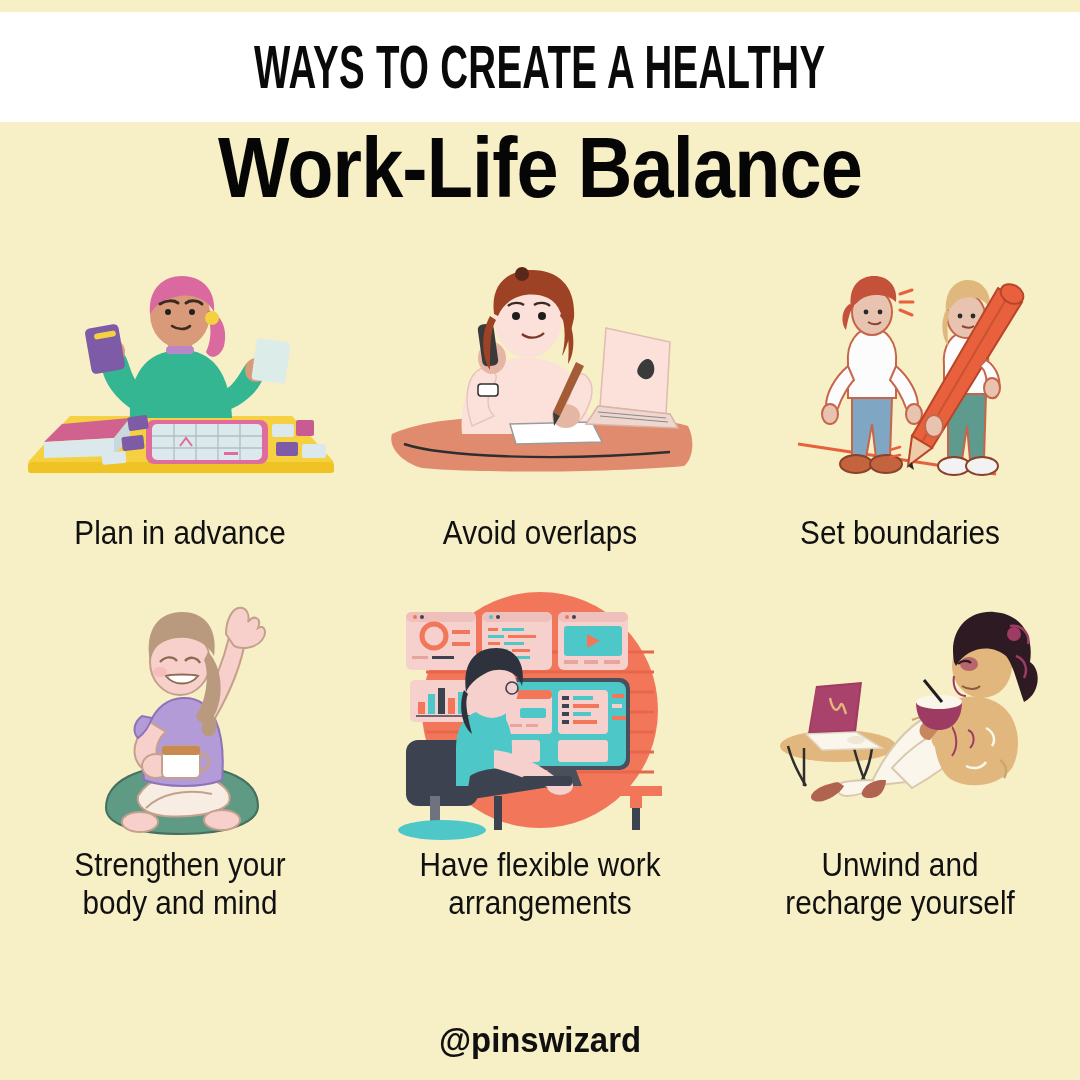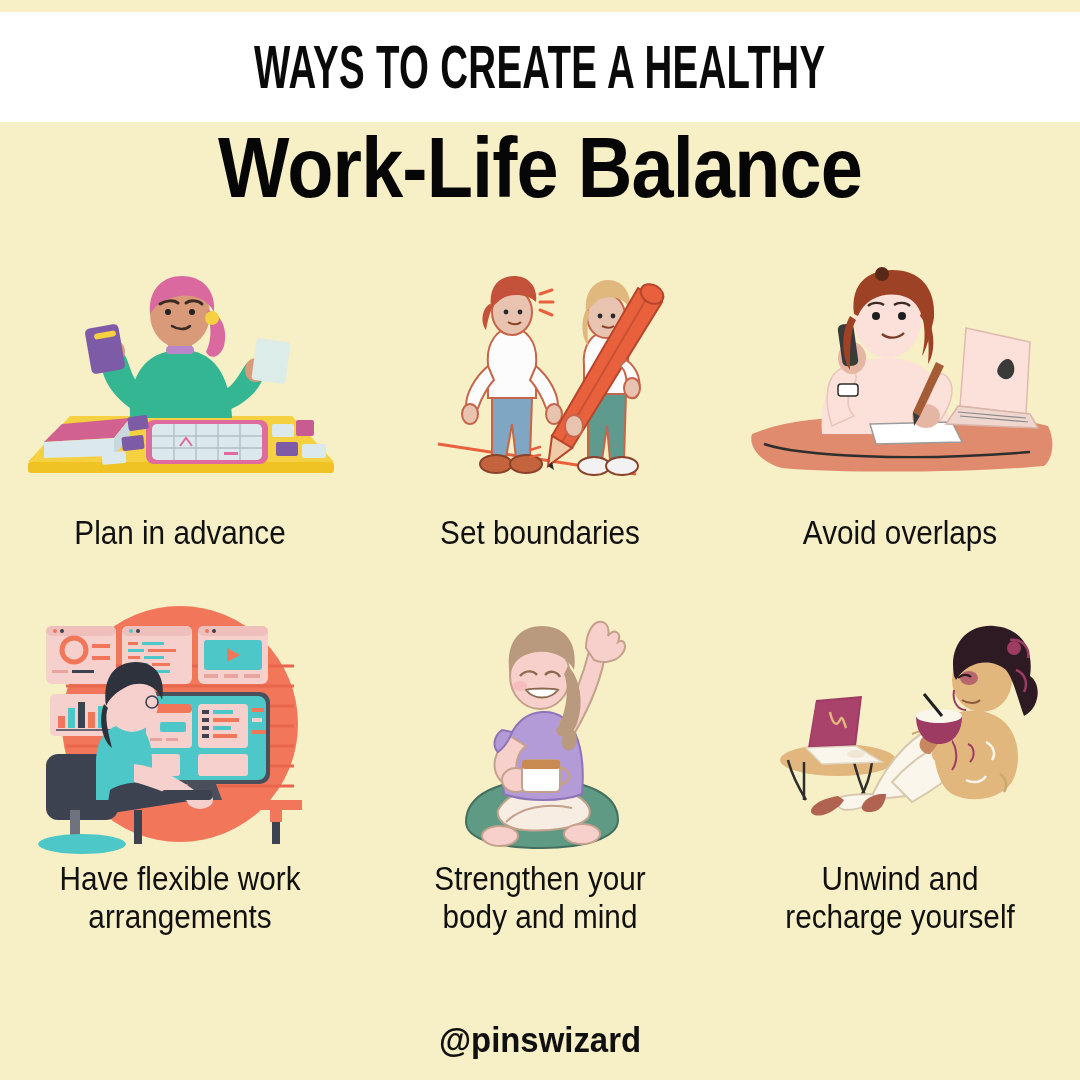--- a/index.html
+++ b/index.html
@@ -40,21 +40,21 @@
     transform:scaleX(0.88);
     white-space:nowrap;
   }
 
   
   .grid{
     position:absolute;left:0;top:266px;width:1080px;height:730px;
     display:grid;
     grid-template-columns:repeat(3,1fr);
     grid-template-rows:320px 340px;
-    row-gap:18px;
+    row-gap:4px;
   }
   .cell{position:relative;display:flex;flex-direction:column;align-items:center;justify-content:flex-start;}
   .art{width:340px;height:238px;position:relative;}
   .art svg{display:block;width:100%;height:100%;}
   .caption{
     width:330px;text-align:center;
     font-weight:400;
     font-size:33px;
     line-height:1.16;
     color:#111;
@@ -135,20 +135,66 @@
           <rect x="118" y="150" width="20" height="14" rx="2" fill="#7E5BA6" transform="rotate(-8 128 157)"></rect>
           <rect x="112" y="170" width="22" height="14" rx="2" fill="#7E5BA6" transform="rotate(-6 123 177)"></rect>
           <rect x="262" y="158" width="22" height="13" rx="2" fill="#DCE9EC"></rect>
           <rect x="286" y="154" width="18" height="16" rx="2" fill="#C75B92"></rect>
           <rect x="266" y="176" width="22" height="14" rx="2" fill="#7E5BA6"></rect>
           <rect x="292" y="178" width="24" height="14" rx="2" fill="#DCE9EC"></rect>
           <rect x="92" y="186" width="24" height="12" rx="2" fill="#DCE9EC" transform="rotate(-5 104 192)"></rect>
         </svg>
       </div>
       <div class="caption">Plan in advance</div>
+    </div>
+
+    <div class="cell">
+      <div class="art">
+        <svg viewBox="0 0 340 238">
+
+          <path d="M22 168 C60 152 110 150 170 152 C232 154 286 150 318 160 C326 176 322 194 314 200 C250 206 120 208 52 202 C30 196 18 180 22 168 Z" fill="#E08B6E"></path>
+          <path d="M34 178 C70 190 180 196 300 186" stroke="#2E2E2E" stroke-width="2.4" fill="none"></path>
+
+          <path d="M92 168 C88 118 112 94 152 92 C196 90 218 116 220 168 Z" fill="#FBE1DA"></path>
+
+          <path d="M102 160 C92 130 98 108 112 102 C122 98 130 108 124 118 C116 130 116 142 124 150 Z" fill="#FBE1DA" stroke="#E8C5BC" stroke-width="1.5"></path>
+
+          <path d="M206 160 C222 140 226 122 218 112 C212 104 202 108 202 118 C202 130 194 142 186 150 Z" fill="#FBE1DA" stroke="#E8C5BC" stroke-width="1.5"></path>
+
+          <ellipse cx="122" cy="92" rx="14" ry="16" fill="#E6B6A4"></ellipse>
+          <rect x="110" y="58" width="16" height="42" rx="5" fill="#3A3A3A" transform="rotate(-8 118 79)"></rect>
+
+          <rect x="108" y="118" width="20" height="12" rx="3" fill="#FFFFFF" stroke="#2E2E2E" stroke-width="1.5"></rect>
+
+          <ellipse cx="158" cy="52" rx="34" ry="40" fill="#FBE1DA"></ellipse>
+          <path d="M124 48 C120 16 140 4 162 4 C190 4 206 22 204 52 C200 70 196 84 192 90 C198 66 194 40 178 32 C160 24 136 30 128 50 Z" fill="#9E4226"></path>
+          <path d="M120 50 C110 68 112 92 120 104 C120 84 120 64 126 54 Z" fill="#9E4226"></path>
+          <path d="M192 44 C206 60 206 86 198 98 C200 78 198 58 190 50 Z" fill="#9E4226"></path>
+          <circle cx="146" cy="50" r="4" fill="#1E1E1E"></circle>
+          <circle cx="172" cy="50" r="4" fill="#1E1E1E"></circle>
+          <path d="M138 40 C142 36 150 36 154 39" stroke="#3A2A22" stroke-width="2.4" fill="none"></path>
+          <path d="M164 39 C168 36 176 36 180 40" stroke="#3A2A22" stroke-width="2.4" fill="none"></path>
+          <path d="M152 68 C158 73 168 73 174 67" stroke="#7A3A28" stroke-width="2.4" fill="none"></path>
+          <circle cx="152" cy="8" r="7" fill="#5A2818"></circle>
+
+          <polygon points="140,158 222,156 232,176 146,178" fill="#FFFFFF" stroke="#9B9B9B" stroke-width="1.5"></polygon>
+          <ellipse cx="196" cy="150" rx="14" ry="12" fill="#E6B6A4"></ellipse>
+          <polygon points="206,96 214,100 190,150 183,146" fill="#A35C35"></polygon>
+          <polygon points="183,146 190,150 184,160" fill="#3A3A3A"></polygon>
+
+          <path d="M236 62 L300 76 L296 148 L230 140 Z" fill="#FBE1DA" stroke="#E0BBAF" stroke-width="1.5"></path>
+          <path d="M228 140 L300 148 L308 162 L216 158 Z" fill="#EFD6CE" stroke="#D8B3A7" stroke-width="1.5"></path>
+          <path d="M270 98 C276 90 282 92 284 100 C286 110 278 116 272 112 C266 108 266 104 270 98 Z" fill="#3A3A3A"></path>
+          <g stroke="#8A8A8A" stroke-width="1.2">
+            <line x1="228" y1="146" x2="296" y2="152"></line>
+              <line x1="230" y1="150" x2="298" y2="156"></line>
+          </g>
+        </svg>
+      </div>
+      <div class="caption">Avoid overlaps</div>
     </div>
 
     <div class="cell">
       <div class="art">
         <svg viewBox="0 0 340 238">
 
           <line x1="68" y1="178" x2="266" y2="208" stroke="#E8613C" stroke-width="3"></line>
 
           <path d="M118 98 C116 76 128 62 142 62 C156 62 168 76 166 98 L166 132 L118 132 Z" fill="#FCFCFC" stroke="#C6654A" stroke-width="2"></path>
           <path d="M118 100 C104 112 96 128 96 140 C96 146 104 148 108 142 C112 130 120 118 124 114 Z" fill="#FCFCFC" stroke="#C6654A" stroke-width="2"></path>
@@ -187,64 +233,57 @@
           </g>
           <path d="M256 94 C268 102 272 116 268 128 C266 134 258 134 256 126 C258 116 256 104 250 100 Z" fill="#FCFCFC" stroke="#C6654A" stroke-width="2"></path>
           <ellipse cx="262" cy="122" rx="8" ry="10" fill="#E8C4B0" stroke="#C6654A" stroke-width="2"></ellipse>
           <ellipse cx="204" cy="160" rx="9" ry="11" fill="#E8C4B0" stroke="#C6654A" stroke-width="2"></ellipse>
           <path d="M160 184 l10 -3 M160 191 l10 -2" stroke="#E8613C" stroke-width="2.5" stroke-linecap="round"></path>
         </svg>
       </div>
       <div class="caption">Set boundaries</div>
     </div>
 
-    <div class="cell">
-      <div class="art">
-        <svg viewBox="0 0 340 238">
-
-          <path d="M22 168 C60 152 110 150 170 152 C232 154 286 150 318 160 C326 176 322 194 314 200 C250 206 120 208 52 202 C30 196 18 180 22 168 Z" fill="#E08B6E"></path>
-          <path d="M34 178 C70 190 180 196 300 186" stroke="#2E2E2E" stroke-width="2.4" fill="none"></path>
-
-          <path d="M92 168 C88 118 112 94 152 92 C196 90 218 116 220 168 Z" fill="#FBE1DA"></path>
-
-          <path d="M102 160 C92 130 98 108 112 102 C122 98 130 108 124 118 C116 130 116 142 124 150 Z" fill="#FBE1DA" stroke="#E8C5BC" stroke-width="1.5"></path>
-
-          <path d="M206 160 C222 140 226 122 218 112 C212 104 202 108 202 118 C202 130 194 142 186 150 Z" fill="#FBE1DA" stroke="#E8C5BC" stroke-width="1.5"></path>
-
-          <ellipse cx="122" cy="92" rx="14" ry="16" fill="#E6B6A4"></ellipse>
-          <rect x="110" y="58" width="16" height="42" rx="5" fill="#3A3A3A" transform="rotate(-8 118 79)"></rect>
-
-          <rect x="108" y="118" width="20" height="12" rx="3" fill="#FFFFFF" stroke="#2E2E2E" stroke-width="1.5"></rect>
-
-          <ellipse cx="158" cy="52" rx="34" ry="40" fill="#FBE1DA"></ellipse>
-          <path d="M124 48 C120 16 140 4 162 4 C190 4 206 22 204 52 C200 70 196 84 192 90 C198 66 194 40 178 32 C160 24 136 30 128 50 Z" fill="#9E4226"></path>
-          <path d="M120 50 C110 68 112 92 120 104 C120 84 120 64 126 54 Z" fill="#9E4226"></path>
-          <path d="M192 44 C206 60 206 86 198 98 C200 78 198 58 190 50 Z" fill="#9E4226"></path>
-          <circle cx="146" cy="50" r="4" fill="#1E1E1E"></circle>
-          <circle cx="172" cy="50" r="4" fill="#1E1E1E"></circle>
-          <path d="M138 40 C142 36 150 36 154 39" stroke="#3A2A22" stroke-width="2.4" fill="none"></path>
-          <path d="M164 39 C168 36 176 36 180 40" stroke="#3A2A22" stroke-width="2.4" fill="none"></path>
-          <path d="M152 68 C158 73 168 73 174 67" stroke="#7A3A28" stroke-width="2.4" fill="none"></path>
-          <circle cx="152" cy="8" r="7" fill="#5A2818"></circle>
-
-          <polygon points="140,158 222,156 232,176 146,178" fill="#FFFFFF" stroke="#9B9B9B" stroke-width="1.5"></polygon>
-          <ellipse cx="196" cy="150" rx="14" ry="12" fill="#E6B6A4"></ellipse>
-          <polygon points="206,96 214,100 190,150 183,146" fill="#A35C35"></polygon>
-          <polygon points="183,146 190,150 184,160" fill="#3A3A3A"></polygon>
-
-          <path d="M236 62 L300 76 L296 148 L230 140 Z" fill="#FBE1DA" stroke="#E0BBAF" stroke-width="1.5"></path>
-          <path d="M228 140 L300 148 L308 162 L216 158 Z" fill="#EFD6CE" stroke="#D8B3A7" stroke-width="1.5"></path>
-          <path d="M270 98 C276 90 282 92 284 100 C286 110 278 116 272 112 C266 108 266 104 270 98 Z" fill="#3A3A3A"></path>
-          <g stroke="#8A8A8A" stroke-width="1.2">
-            <line x1="228" y1="146" x2="296" y2="152"></line>
-              <line x1="230" y1="150" x2="298" y2="156"></line>
-          </g>
-        </svg>
-      </div>
-      <div class="caption">Avoid overlaps</div>
+    <div class="cell r2">
+      <div class="art">
+        <svg viewBox="0 0 340 250">
+
+          <path d="M96 218 C96 190 130 176 172 176 C216 176 248 190 248 216 C248 234 214 244 172 244 C130 244 96 236 96 218 Z" fill="#5E9A84" stroke="#44705F" stroke-width="2"></path>
+
+          <path d="M128 206 C140 186 166 180 192 186 C214 192 224 204 218 214 C208 224 180 228 154 226 C136 224 126 216 128 206 Z" fill="#F7EDE2" stroke="#C4A18C" stroke-width="2"></path>
+          <path d="M136 218 C150 204 176 198 202 204" stroke="#C4A18C" stroke-width="2" fill="none"></path>
+          <ellipse cx="130" cy="232" rx="18" ry="10" fill="#F8D0CB" stroke="#C4A18C" stroke-width="2"></ellipse>
+          <ellipse cx="212" cy="230" rx="18" ry="10" fill="#F8D0CB" stroke="#C4A18C" stroke-width="2"></ellipse>
+
+          <path d="M134 190 C128 146 142 110 172 108 C204 106 216 142 212 190 C192 198 156 198 134 190 Z" fill="#B39BD8" stroke="#8E73B8" stroke-width="2"></path>
+
+          <path d="M190 120 C204 96 214 68 220 44 C224 30 238 32 236 46 C232 74 218 106 204 130 Z" fill="#F8D0CB" stroke="#C4A18C" stroke-width="2"></path>
+          <path d="M216 44 C216 30 222 20 228 18 C236 16 240 24 238 32 C244 24 252 28 248 38 C254 34 258 42 252 50 C246 58 232 60 224 56 Z" fill="#F8D0CB" stroke="#C4A18C" stroke-width="2"></path>
+
+          <path d="M140 132 C124 146 120 164 130 176 C138 184 150 180 148 170 C144 160 148 148 156 142 Z" fill="#F8D0CB" stroke="#C4A18C" stroke-width="2"></path>
+          <ellipse cx="146" cy="176" rx="14" ry="12" fill="#F8D0CB" stroke="#C4A18C" stroke-width="2"></ellipse>
+
+          <path d="M132 126 C124 132 122 142 128 148 C136 142 140 134 142 128 Z" fill="#B39BD8" stroke="#8E73B8" stroke-width="2"></path>
+
+          <rect x="152" y="156" width="38" height="32" rx="5" fill="#FFFFFF" stroke="#C4A18C" stroke-width="2"></rect>
+          <rect x="152" y="156" width="38" height="9" rx="3" fill="#C98A52"></rect>
+          <path d="M190 164 C202 164 202 180 190 180" fill="none" stroke="#C4A18C" stroke-width="3"></path>
+
+          <ellipse cx="170" cy="72" rx="30" ry="33" fill="#F8D0CB" stroke="#C4A18C" stroke-width="2"></ellipse>
+          <path d="M140 72 C134 38 150 22 172 22 C196 22 208 40 204 66 C196 50 176 44 158 50 C146 54 142 62 140 72 Z" fill="#B99A7E"></path>
+          <path d="M198 62 C212 76 214 104 206 122 C200 134 188 136 186 126 C196 112 200 84 194 70 Z" fill="#B99A7E"></path>
+          <path d="M196 118 C206 124 210 136 204 144 C198 150 190 144 192 136" fill="#B99A7E"></path>
+          <path d="M150 72 C155 66 163 66 167 71" stroke="#8A6B52" stroke-width="2.4" fill="none"></path>
+          <path d="M175 71 C179 66 187 67 190 73" stroke="#8A6B52" stroke-width="2.4" fill="none"></path>
+          <path d="M156 86 C164 96 180 96 188 86 C182 84 162 84 156 86 Z" fill="#FFFFFF" stroke="#8A6B52" stroke-width="2"></path>
+          <ellipse cx="150" cy="82" rx="7" ry="5" fill="#F5B8B8" opacity="0.8"></ellipse>
+        </svg>
+      </div>
+      <div class="caption" style="white-space:pre-line">Strengthen your
+body and mind</div>
     </div>
 
     <div class="cell r2">
       <div class="art">
         <svg viewBox="0 0 340 250">
 
           <circle cx="170" cy="120" r="118" fill="#F2765A"></circle>
           <g stroke="#E8664C" stroke-width="3">
             <line x1="56" y1="62" x2="284" y2="62"></line>
               <line x1="56" y1="82" x2="284" y2="82"></line>
@@ -347,59 +386,20 @@
         </svg>
       </div>
       <div class="caption" style="white-space:pre-line">Have flexible work
 arrangements</div>
     </div>
 
     <div class="cell r2">
       <div class="art">
         <svg viewBox="0 0 340 250">
 
-          <path d="M96 218 C96 190 130 176 172 176 C216 176 248 190 248 216 C248 234 214 244 172 244 C130 244 96 236 96 218 Z" fill="#5E9A84" stroke="#44705F" stroke-width="2"></path>
-
-          <path d="M128 206 C140 186 166 180 192 186 C214 192 224 204 218 214 C208 224 180 228 154 226 C136 224 126 216 128 206 Z" fill="#F7EDE2" stroke="#C4A18C" stroke-width="2"></path>
-          <path d="M136 218 C150 204 176 198 202 204" stroke="#C4A18C" stroke-width="2" fill="none"></path>
-          <ellipse cx="130" cy="232" rx="18" ry="10" fill="#F8D0CB" stroke="#C4A18C" stroke-width="2"></ellipse>
-          <ellipse cx="212" cy="230" rx="18" ry="10" fill="#F8D0CB" stroke="#C4A18C" stroke-width="2"></ellipse>
-
-          <path d="M134 190 C128 146 142 110 172 108 C204 106 216 142 212 190 C192 198 156 198 134 190 Z" fill="#B39BD8" stroke="#8E73B8" stroke-width="2"></path>
-
-          <path d="M190 120 C204 96 214 68 220 44 C224 30 238 32 236 46 C232 74 218 106 204 130 Z" fill="#F8D0CB" stroke="#C4A18C" stroke-width="2"></path>
-          <path d="M216 44 C216 30 222 20 228 18 C236 16 240 24 238 32 C244 24 252 28 248 38 C254 34 258 42 252 50 C246 58 232 60 224 56 Z" fill="#F8D0CB" stroke="#C4A18C" stroke-width="2"></path>
-
-          <path d="M140 132 C124 146 120 164 130 176 C138 184 150 180 148 170 C144 160 148 148 156 142 Z" fill="#F8D0CB" stroke="#C4A18C" stroke-width="2"></path>
-          <ellipse cx="146" cy="176" rx="14" ry="12" fill="#F8D0CB" stroke="#C4A18C" stroke-width="2"></ellipse>
-
-          <path d="M132 126 C124 132 122 142 128 148 C136 142 140 134 142 128 Z" fill="#B39BD8" stroke="#8E73B8" stroke-width="2"></path>
-
-          <rect x="152" y="156" width="38" height="32" rx="5" fill="#FFFFFF" stroke="#C4A18C" stroke-width="2"></rect>
-          <rect x="152" y="156" width="38" height="9" rx="3" fill="#C98A52"></rect>
-          <path d="M190 164 C202 164 202 180 190 180" fill="none" stroke="#C4A18C" stroke-width="3"></path>
-
-          <ellipse cx="170" cy="72" rx="30" ry="33" fill="#F8D0CB" stroke="#C4A18C" stroke-width="2"></ellipse>
-          <path d="M140 72 C134 38 150 22 172 22 C196 22 208 40 204 66 C196 50 176 44 158 50 C146 54 142 62 140 72 Z" fill="#B99A7E"></path>
-          <path d="M198 62 C212 76 214 104 206 122 C200 134 188 136 186 126 C196 112 200 84 194 70 Z" fill="#B99A7E"></path>
-          <path d="M196 118 C206 124 210 136 204 144 C198 150 190 144 192 136" fill="#B99A7E"></path>
-          <path d="M150 72 C155 66 163 66 167 71" stroke="#8A6B52" stroke-width="2.4" fill="none"></path>
-          <path d="M175 71 C179 66 187 67 190 73" stroke="#8A6B52" stroke-width="2.4" fill="none"></path>
-          <path d="M156 86 C164 96 180 96 188 86 C182 84 162 84 156 86 Z" fill="#FFFFFF" stroke="#8A6B52" stroke-width="2"></path>
-          <ellipse cx="150" cy="82" rx="7" ry="5" fill="#F5B8B8" opacity="0.8"></ellipse>
-        </svg>
-      </div>
-      <div class="caption" style="white-space:pre-line">Strengthen your
-body and mind</div>
-    </div>
-
-    <div class="cell r2">
-      <div class="art">
-        <svg viewBox="0 0 340 250">
-
           <ellipse cx="108" cy="156" rx="58" ry="16" fill="#E2B77E"></ellipse>
           <path d="M58 156 C62 172 70 186 76 196" stroke="#2E2E2E" stroke-width="2.5" fill="none"></path>
           <path d="M74 158 C74 174 74 186 74 196" stroke="#2E2E2E" stroke-width="2.5" fill="none"></path>
           <path d="M142 158 C140 174 136 184 130 194" stroke="#2E2E2E" stroke-width="2.5" fill="none"></path>
           <path d="M124 158 C128 174 132 184 136 194" stroke="#2E2E2E" stroke-width="2.5" fill="none"></path>
 
           <polygon points="78,144 86,96 132,92 126,142" fill="#9E3B63"></polygon>
           <polygon points="80,142 86,98 130,94 124,140" fill="#A9436B"></polygon>
           <path d="M100 108 C102 118 106 124 110 116 C112 110 114 118 116 124" stroke="#E2B77E" stroke-width="2.4" fill="none"></path>
           <polygon points="76,144 126,142 152,158 92,160" fill="#FBF6EC" stroke="#E0D6C4" stroke-width="1.5"></polygon>

